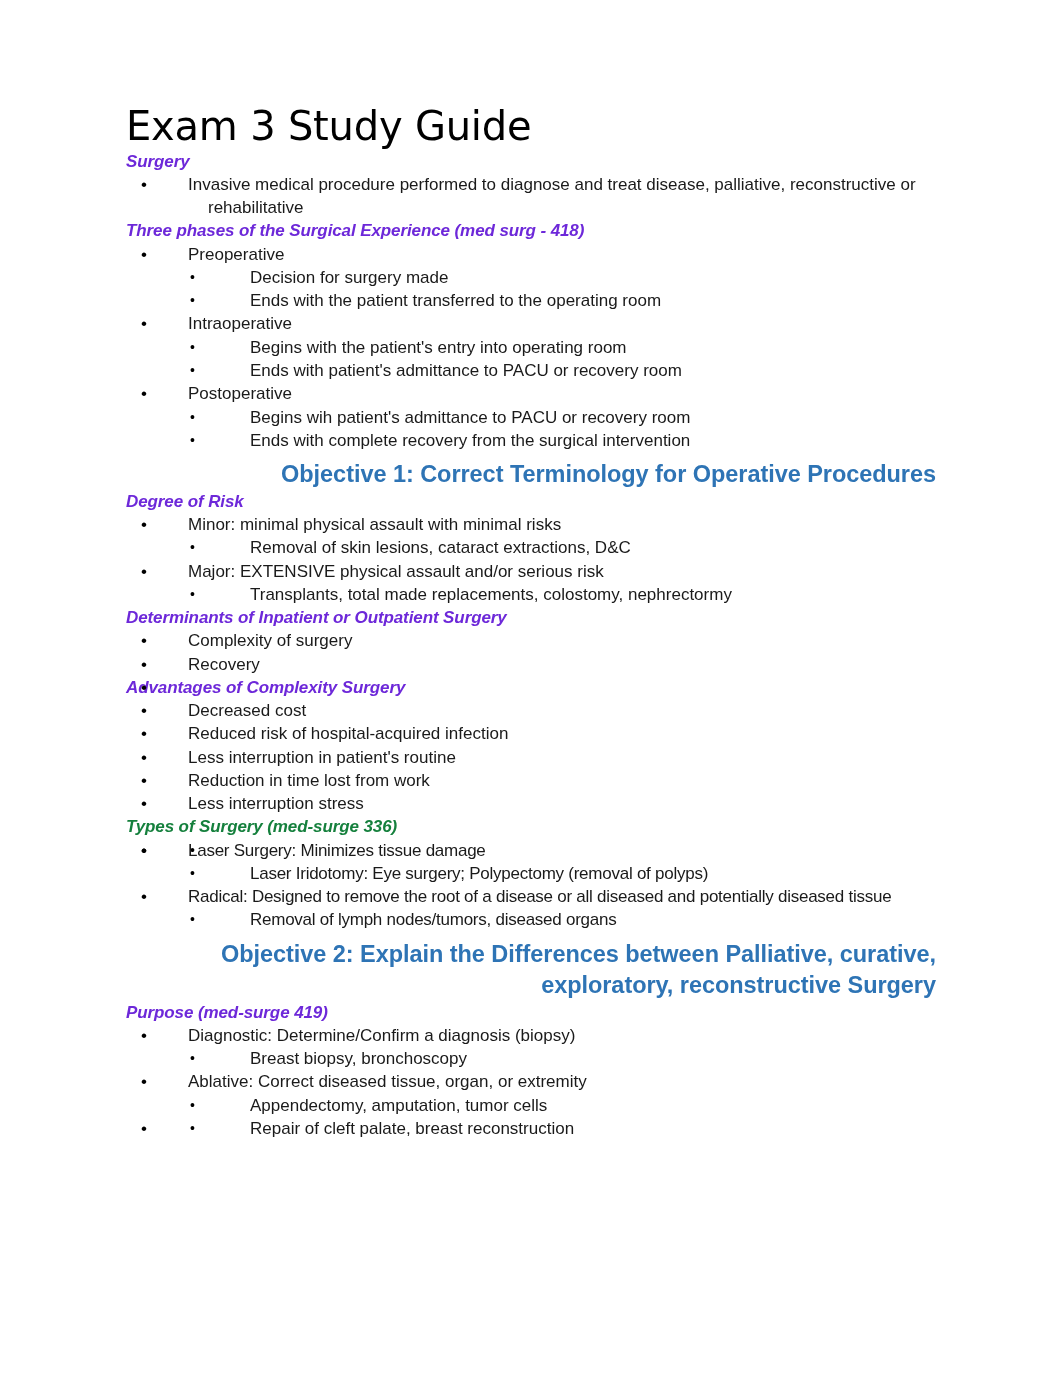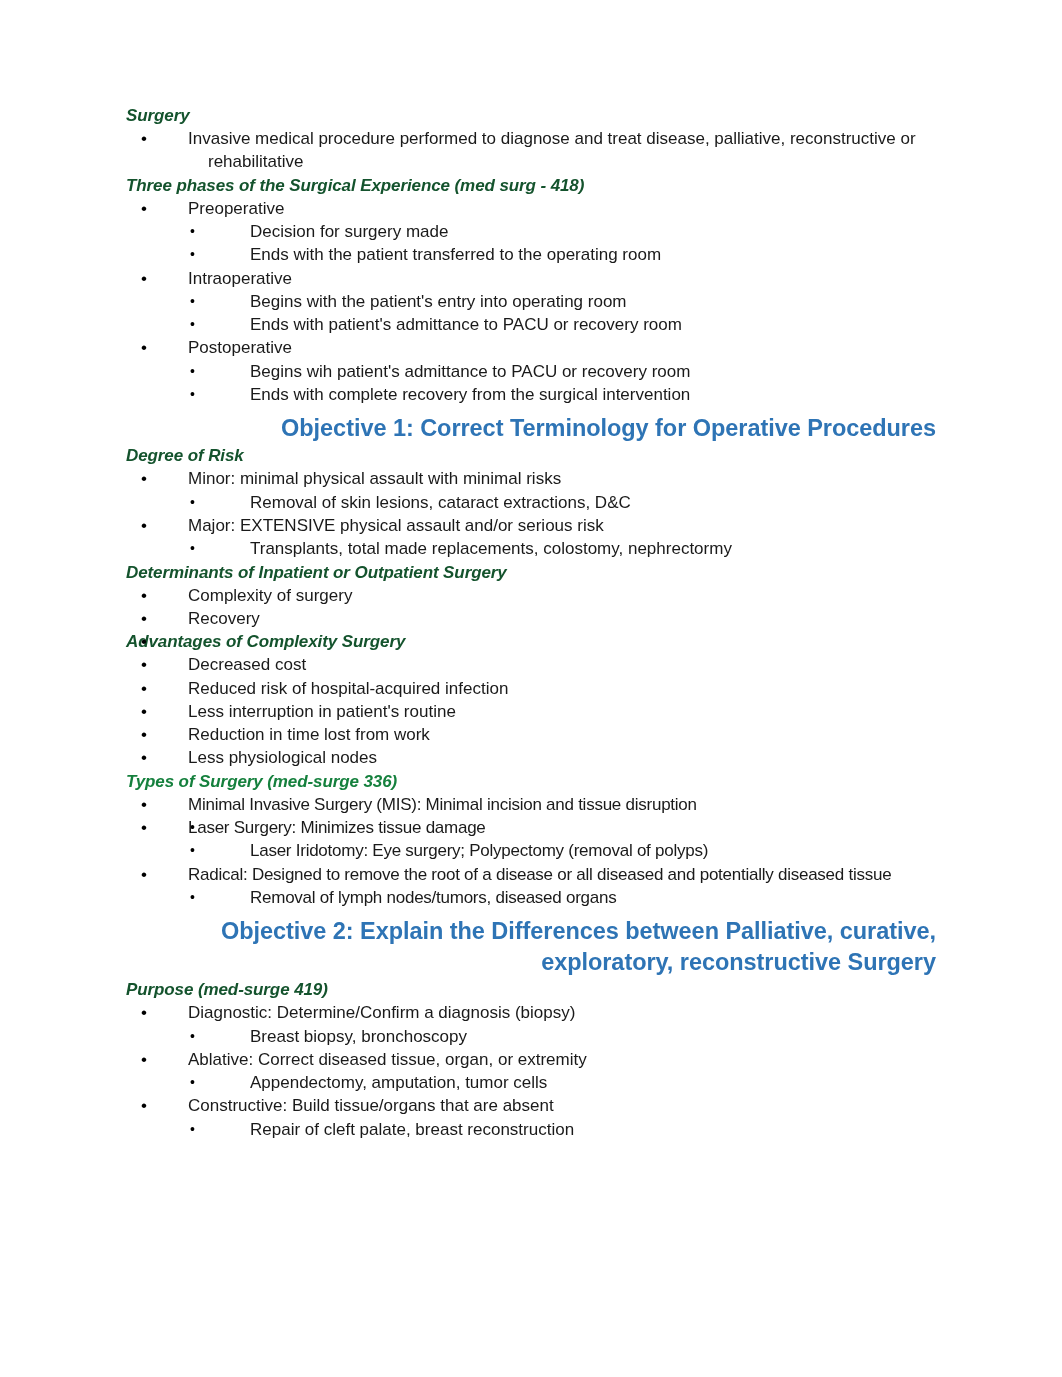--- a/index.html
+++ b/index.html
@@ -39,21 +39,21 @@
     margin: 7px 0 1px 0;
     letter-spacing: -0.05px;
     font-family: "Liberation Sans", sans-serif;
     font-stretch: condensed;
     text-align: right;
   }
   h2.subhead {
     font-size: 17px;
     font-weight: 700;
     font-style: italic;
-    color: #14532d;
+    color: #6d28d9;
     line-height: 1.3;
     margin: 1px 0 0 0;
     letter-spacing: -0.1px;
     font-family: "Liberation Sans", sans-serif;
   }
   h2.subhead.lighter {
     color: #15803d;
   }
   ul {
     list-style: none;
@@ -102,20 +102,21 @@
     letter-spacing: -0.25px;
   }
   .blt { color: #000000; }
   .sec { margin: 0; }
 </style>
 </head>
 <body>
 
 <div class="page">
 
+  <div class="doc-title">Exam 3 Study Guide</div>
 
   <div id="body-root">
       <h2 class="subhead">Surgery</h2>
       <ul class="sec">
         <li class="lvl1"><span class="blt">•</span><span class="wrapfix">Invasive medical procedure performed to diagnose and treat disease, palliative, reconstructive or rehabilitative</span></li>
       </ul>
       <h2 class="subhead">Three phases of the Surgical Experience (med surg - 418)</h2>
       <ul class="sec">
         <li class="lvl1"><span class="blt">•</span><span class="wrapfix">Preoperative</span></li>
         <li class="lvl2"><span class="blt">•</span><span class="wrapfix">Decision for surgery made</span></li>
@@ -140,36 +141,36 @@
         <li class="lvl1"><span class="blt">•</span><span class="wrapfix">Complexity of surgery</span></li>
         <li class="lvl1"><span class="blt">•</span><span class="wrapfix">Recovery</span></li>
         <li class="lvl1"><span class="blt">•</span></li>
       </ul>
       <h2 class="subhead">Advantages of Complexity Surgery</h2>
       <ul class="sec">
         <li class="lvl1"><span class="blt">•</span><span class="wrapfix">Decreased cost</span></li>
         <li class="lvl1"><span class="blt">•</span><span class="wrapfix">Reduced risk of hospital-acquired infection</span></li>
         <li class="lvl1"><span class="blt">•</span><span class="wrapfix">Less interruption in patient's routine</span></li>
         <li class="lvl1"><span class="blt">•</span><span class="wrapfix">Reduction in time lost from work</span></li>
-        <li class="lvl1"><span class="blt">•</span><span class="wrapfix">Less physiological nodes</span></li>
+        <li class="lvl1"><span class="blt">•</span><span class="wrapfix">Less interruption stress</span></li>
       </ul>
       <h2 class="subhead lighter">Types of Surgery (med-surge 336)</h2>
       <ul class="sec narrow">
-        <li class="lvl1"><span class="blt">•</span><span class="wrapfix">Minimal Invasive Surgery (MIS): Minimal incision and tissue disruption</span></li>
+        <li class="lvl1"><span class="blt">•</span></li>
         <li class="lvl2"><span class="blt">•</span></li>
         <li class="lvl1"><span class="blt">•</span><span class="wrapfix">Laser Surgery: Minimizes tissue damage</span></li>
         <li class="lvl2"><span class="blt">•</span><span class="wrapfix">Laser Iridotomy: Eye surgery; Polypectomy (removal of polyps)</span></li>
         <li class="lvl1"><span class="blt">•</span><span class="wrapfix">Radical: Designed to remove the root of a disease or all diseased and potentially diseased tissue</span></li>
         <li class="lvl2"><span class="blt">•</span><span class="wrapfix">Removal of lymph nodes/tumors, diseased organs</span></li>
       </ul>
       <h1 class="objective">Objective 2: Explain the Differences between Palliative, curative, exploratory, reconstructive Surgery</h1>
       <h2 class="subhead">Purpose (med-surge 419)</h2>
       <ul class="sec">
         <li class="lvl1"><span class="blt">•</span><span class="wrapfix">Diagnostic: Determine/Confirm a diagnosis (biopsy)</span></li>
         <li class="lvl2"><span class="blt">•</span><span class="wrapfix">Breast biopsy, bronchoscopy</span></li>
         <li class="lvl1"><span class="blt">•</span><span class="wrapfix">Ablative: Correct diseased tissue, organ, or extremity</span></li>
         <li class="lvl2"><span class="blt">•</span><span class="wrapfix">Appendectomy, amputation, tumor cells</span></li>
-        <li class="lvl1"><span class="blt">•</span><span class="wrapfix">Constructive: Build tissue/organs that are absent</span></li>
+        <li class="lvl1"><span class="blt">•</span></li>
         <li class="lvl2"><span class="blt">•</span><span class="wrapfix">Repair of cleft palate, breast reconstruction</span></li>
       </ul>
     </div>
 
 </div>
 
 </body></html>

